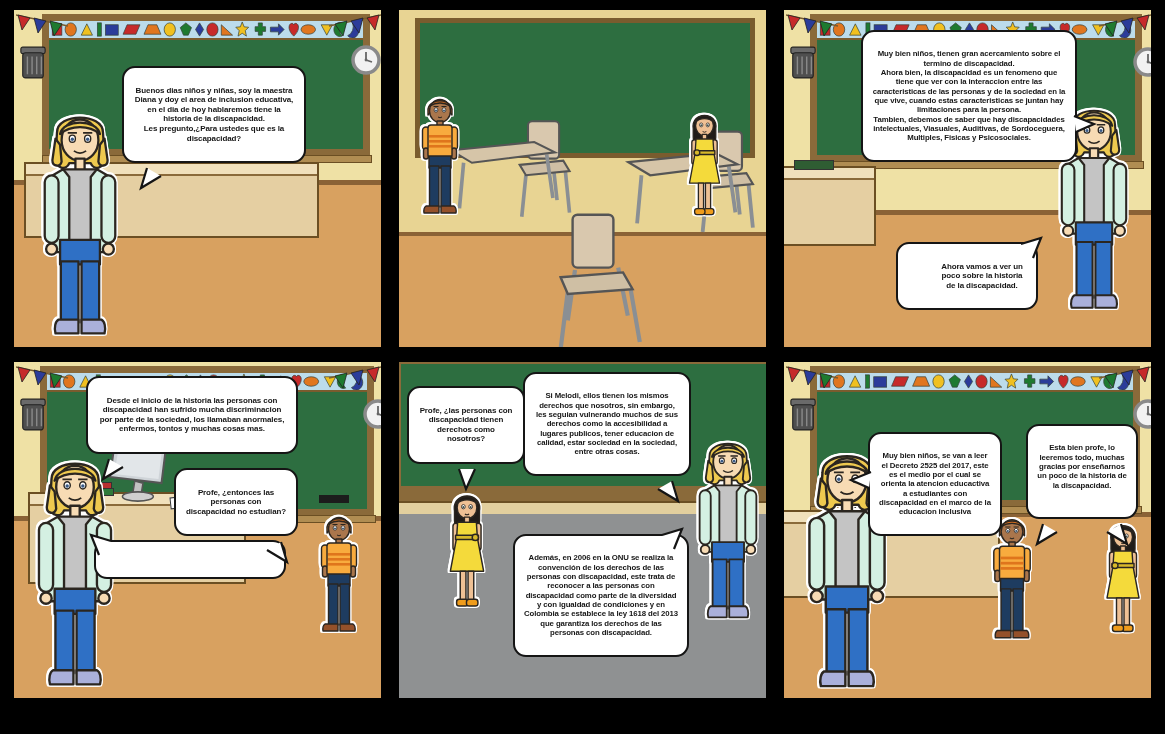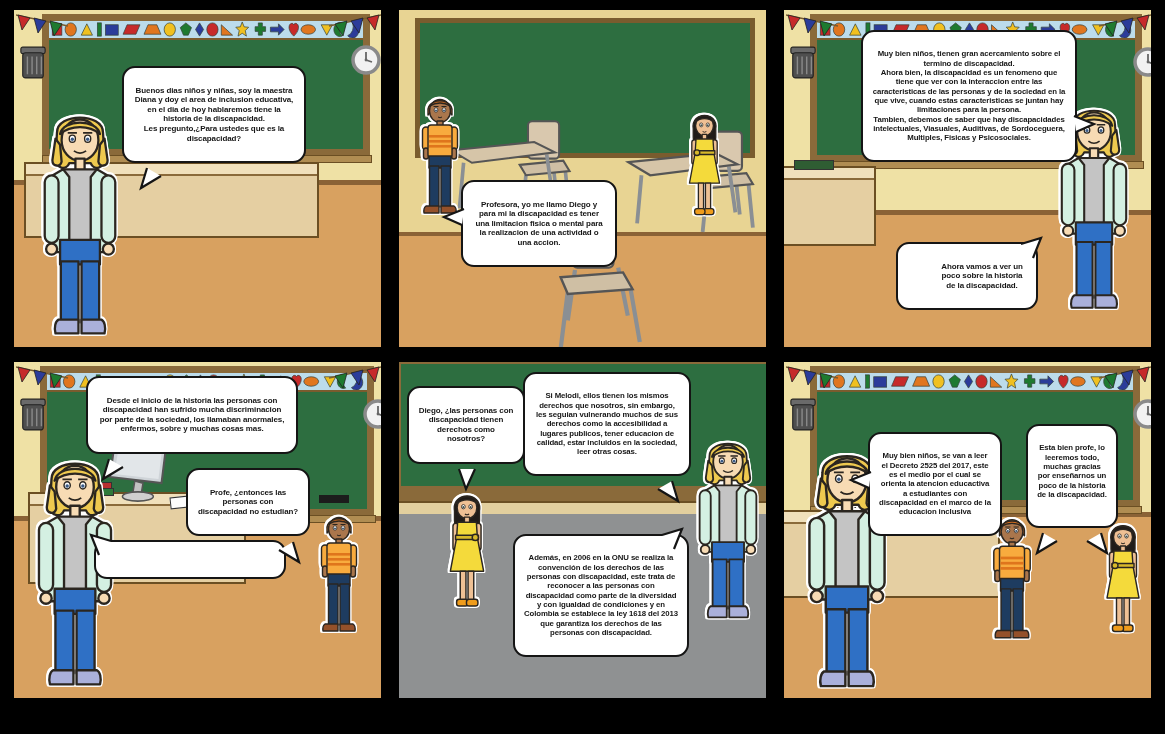--- a/index.html
+++ b/index.html
@@ -217,29 +217,20 @@
       <path d="M15,48 L35,48 L41,80 L9,80 Z" fill="#f4da3b"></path>
       <rect x="14" y="45.5" width="22" height="4" fill="#d8b92a"></rect>
       <circle cx="33" cy="47.5" r="3" fill="#d8b92a"></circle>
       <rect x="18.5" y="80" width="5.5" height="29" fill="#eec094"></rect>
       <rect x="26" y="80" width="5.5" height="29" fill="#eec094"></rect>
       <rect x="15" y="107" width="11" height="6.5" rx="2.5" fill="#ef9c1c"></rect>
       <rect x="24.5" y="107" width="11" height="6.5" rx="2.5" fill="#ef9c1c"></rect>
     </g>
   </svg>
 </div>
-    <div class="bubble" style="left:62px;top:170px;width:156px;">
-      <span>Profesora, yo me llamo Diego y para mi la discapacidad es tener una limitacion fisica o mental para la realizacion de una actividad o una accion.</span>
-      <div class="tail" style="left:-20px;top:14px;">
-        <svg>
-            <polygon points="1,11 21,3 19,19" fill="#fff"></polygon>
-            <path d="M21,3 L1,11 L19,19" stroke="#151515" stroke-width="2.2" fill="none"></path>
-          </svg>
-      </div>
-    </div>
   </div>
 
   <div class="panel row1 c3">
     <div class="floor" style="top:200px;"></div>
     <div class="board" style="left:26px;top:4px;width:332px;height:148px;">
       <div class="strip">
   <svg viewBox="0 0 390 18" preserveAspectRatio="none">
     <g stroke="#33403a" stroke-width="0.8">
       <rect x="4" y="3" width="12" height="12" fill="#c62a2a"></rect>
       <circle cx="27" cy="9" r="7" fill="#e0761f"></circle>
@@ -480,29 +471,29 @@
       <rect x="14" y="51" width="22" height="2.6" fill="#df751c" stroke="none"></rect>
       <rect x="14" y="62" width="22" height="12" fill="#1e3c60"></rect>
       <rect x="14.5" y="72" width="9.5" height="41" fill="#1e3c60"></rect>
       <rect x="26" y="72" width="9.5" height="41" fill="#1e3c60"></rect>
       <path d="M11,112 L24,112 L24,119 L9,119 C8.5,115.5 9.5,113 11,112 Z" fill="#94512a"></path>
       <path d="M26,112 L39,112 C40.5,113 41.5,115.5 41,119 L26,119 Z" fill="#94512a"></path>
     </g>
   </svg>
 </div>
     <div class="bubble" style="left:72px;top:14px;width:212px;">
-      <span>Desde el inicio de la historia las personas con discapacidad han sufrido mucha discriminacion por parte de la sociedad, los llamaban anormales, enfermos, sobre y muchas cosas mas.</span>
+      <span>Desde el inicio de la historia las personas con discapacidad han sufrido mucha discriminacion por parte de la sociedad, los llamaban anormales, enfermos, tontos y muchas cosas mas.</span>
       <div class="tail" style="left:14px;bottom:-19px;">
         <svg>
             <polygon points="1,21 7,1 21,9" fill="#fff"></polygon>
             <path d="M7,1 L1,21 L21,9" stroke="#151515" stroke-width="2.2" fill="none"></path>
           </svg>
       </div>
     </div>
-    <div class="bubble" style="left:172px;top:106px;width:124px;z-index:6;">
+    <div class="bubble" style="left:160px;top:106px;width:124px;z-index:6;">
       <span>Profe, ¿entonces las personas con discapacidad no estudian?</span>
       <div class="tail" style="right:8px;bottom:-19px;">
         <svg>
             <polygon points="21,21 1,9 15,1" fill="#fff"></polygon>
             <path d="M15,1 L21,21 L1,9" stroke="#151515" stroke-width="2.2" fill="none"></path>
           </svg>
       </div>
     </div>
     <div class="bubble fs78" style="left:80px;top:178px;width:192px;">
       <div class="tail" style="left:-6px;top:-17px;">
@@ -567,30 +558,30 @@
       <circle cx="48.5" cy="92" r="3.6" fill="#f7dbb4"></circle>
       <rect x="17" y="86" width="26" height="16" fill="#2f70c5"></rect>
       <rect x="17.5" y="100" width="11.5" height="40" fill="#2f70c5"></rect>
       <rect x="31" y="100" width="11.5" height="40" fill="#2f70c5"></rect>
       <path d="M16,138 L29,138 L29,147 L14,147 C13,143 14,139 16,138 Z" fill="#aab0da"></path>
       <path d="M31,138 L44,138 C46,139 47,143 46,147 L31,147 Z" fill="#aab0da"></path>
     </g>
   </svg>
 </div>
     <div class="bubble" style="left:8px;top:24px;width:118px;">
-      <span>Diego, ¿las personas con discapacidad tienen derechos como nosotros?</span>
+      <span>Profe, ¿las personas con discapacidad tienen derechos como nosotros?</span>
       <div class="tail" style="left:48px;bottom:-19px;">
         <svg>
             <polygon points="9,21 2,1 18,1" fill="#fff"></polygon>
             <path d="M2,1 L9,21 L18,1" stroke="#151515" stroke-width="2.2" fill="none"></path>
           </svg>
       </div>
     </div>
     <div class="bubble fs78" style="left:124px;top:10px;width:168px;">
-      <span>Si Melodi, ellos tienen los mismos derechos que nosotros, sin embargo, les seguian vulnerando muchos de sus derechos como la accesibilidad a lugares publicos, tener educacion de calidad, estar incluidos en la sociedad, leer otras cosas.</span>
+      <span>Si Melodi, ellos tienen los mismos derechos que nosotros, sin embargo, les seguian vulnerando muchos de sus derechos como la accesibilidad a lugares publicos, tener educacion de calidad, estar sociedad en la sociedad, entre otras cosas.</span>
       <div class="tail" style="right:10px;bottom:-19px;">
         <svg>
             <polygon points="21,21 1,9 15,1" fill="#fff"></polygon>
             <path d="M15,1 L21,21 L1,9" stroke="#151515" stroke-width="2.2" fill="none"></path>
           </svg>
       </div>
     </div>
     <div class="bubble fs78" style="left:114px;top:172px;width:176px;">
       <span>Además, en 2006 en la ONU se realiza la convención de los derechos de las personas con discapacidad, este trata de reconocer a las personas con discapacidad como parte de la diversidad y con igualdad de condiciones y en Colombia se establece la ley 1618 del 2013 que garantiza los derechos de las personas con discapacidad.</span>
       <div class="tail" style="right:4px;top:-17px;">
@@ -753,21 +744,21 @@
 </div>
     <div class="bubble fs78" style="left:84px;top:70px;width:134px;">
       <span>Muy bien niños, se van a leer el Decreto 2525 del 2017, este es el medio por el cual se orienta la atencion educactiva a estudiantes con discapacidad en el marco de la educacion inclusiva</span>
       <div class="tail" style="left:-20px;top:26px;">
         <svg>
             <polygon points="1,11 21,3 19,19" fill="#fff"></polygon>
             <path d="M21,3 L1,11 L19,19" stroke="#151515" stroke-width="2.2" fill="none"></path>
           </svg>
       </div>
     </div>
-    <div class="bubble fs78" style="left:242px;top:62px;width:92px;">
+    <div class="bubble fs78" style="left:242px;top:62px;width:112px;">
       <span>Esta bien profe, lo leeremos todo, muchas gracias por enseñarnos un poco de la historia de la discapacidad.</span>
       <div class="tail" style="left:8px;bottom:-19px;">
         <svg>
             <polygon points="1,21 7,1 21,9" fill="#fff"></polygon>
             <path d="M7,1 L1,21 L21,9" stroke="#151515" stroke-width="2.2" fill="none"></path>
           </svg>
       </div>
       <div class="tail" style="right:8px;bottom:-19px;">
         <svg>
             <polygon points="21,21 1,9 15,1" fill="#fff"></polygon>

